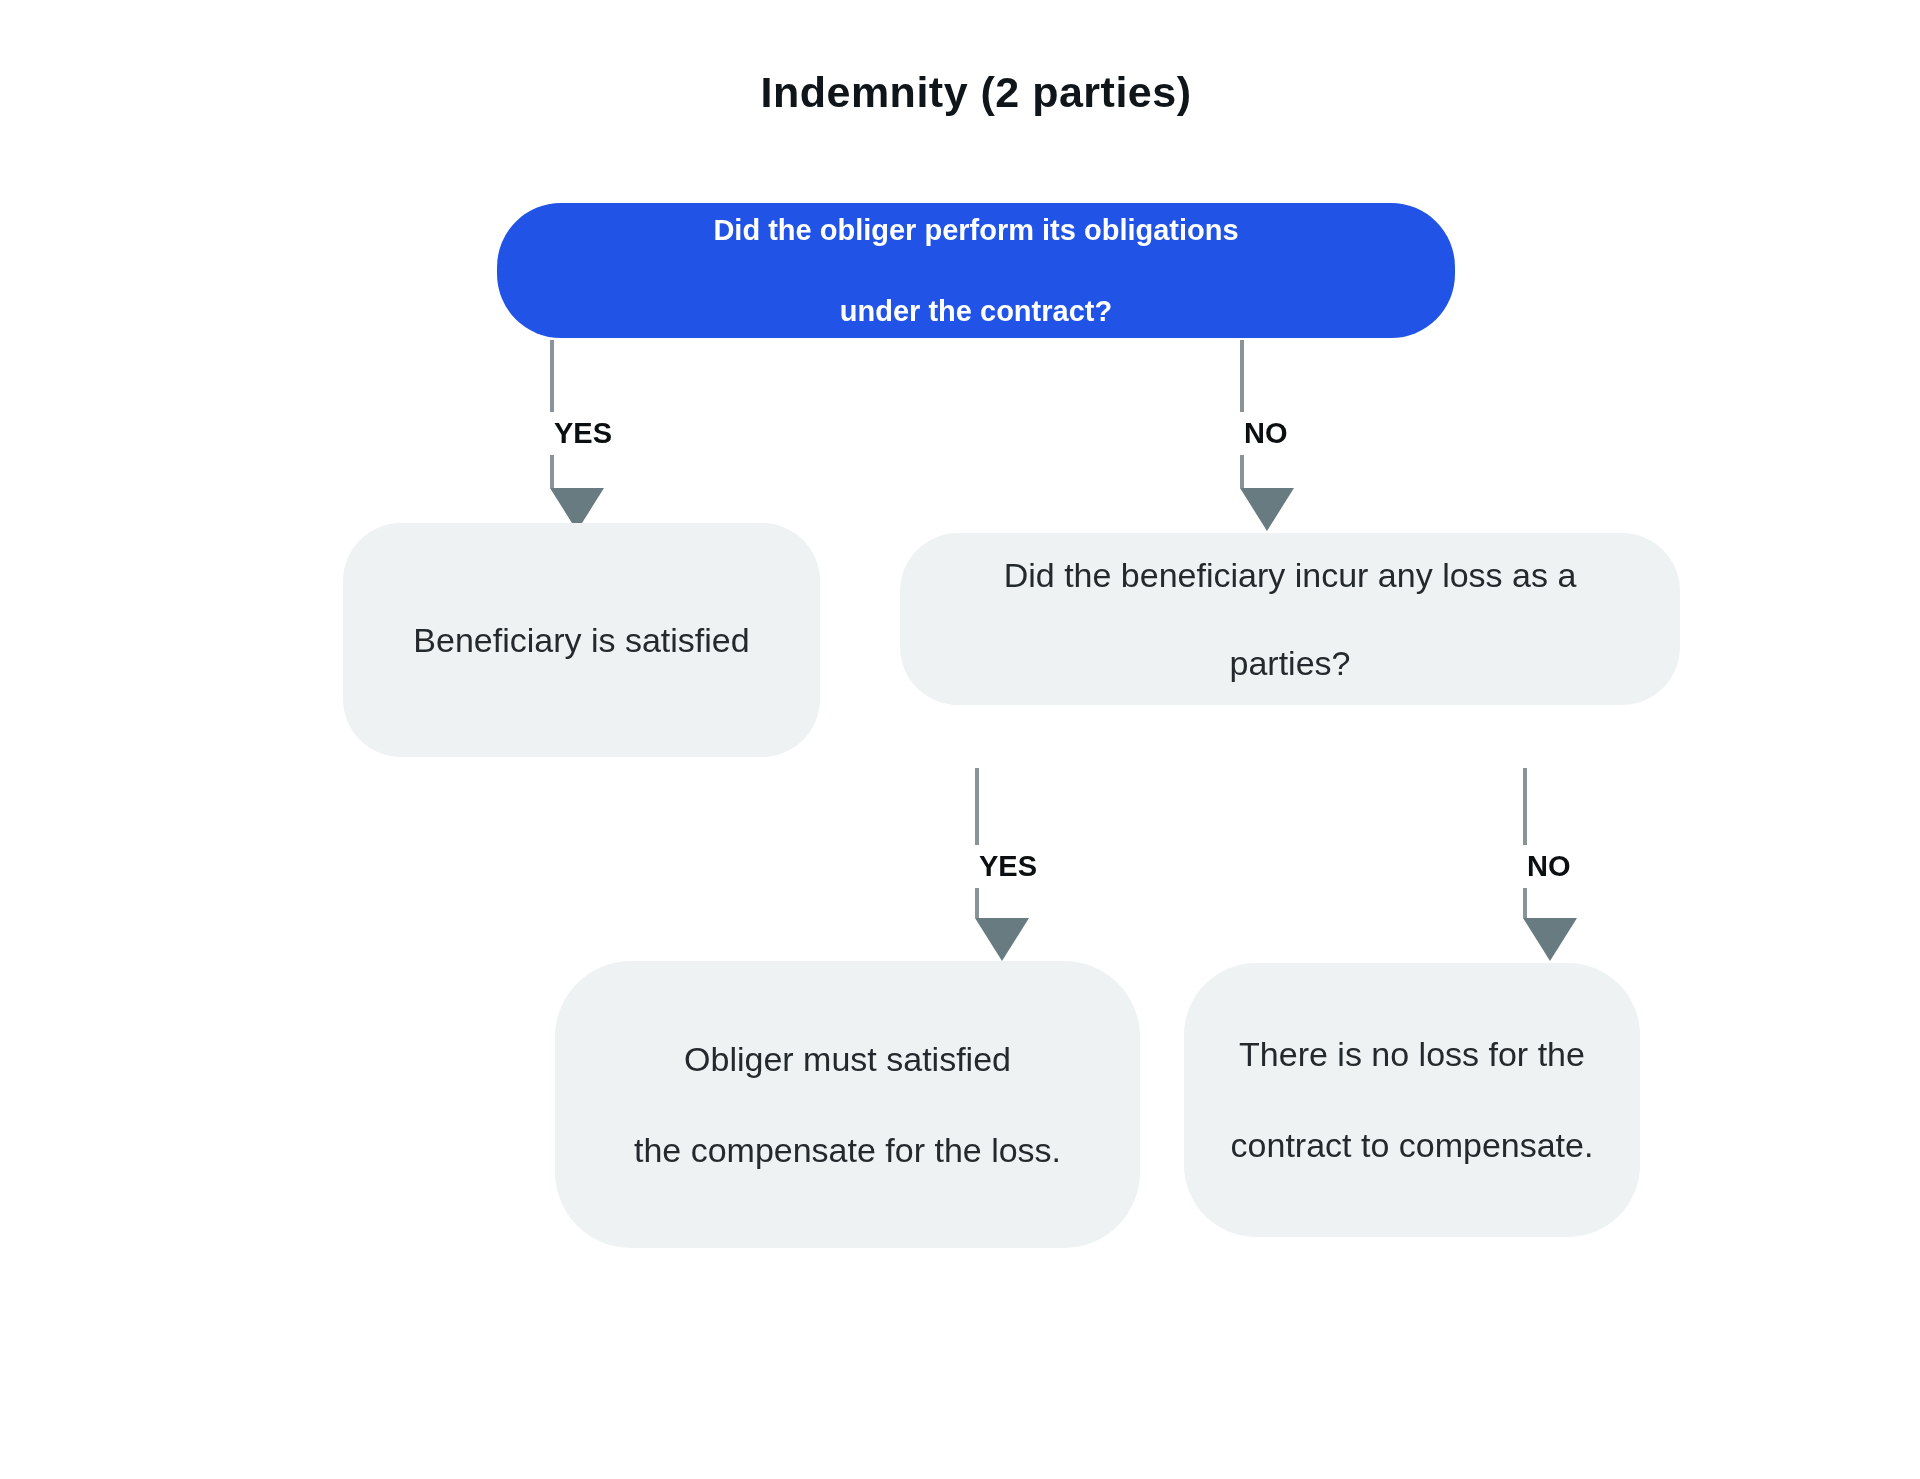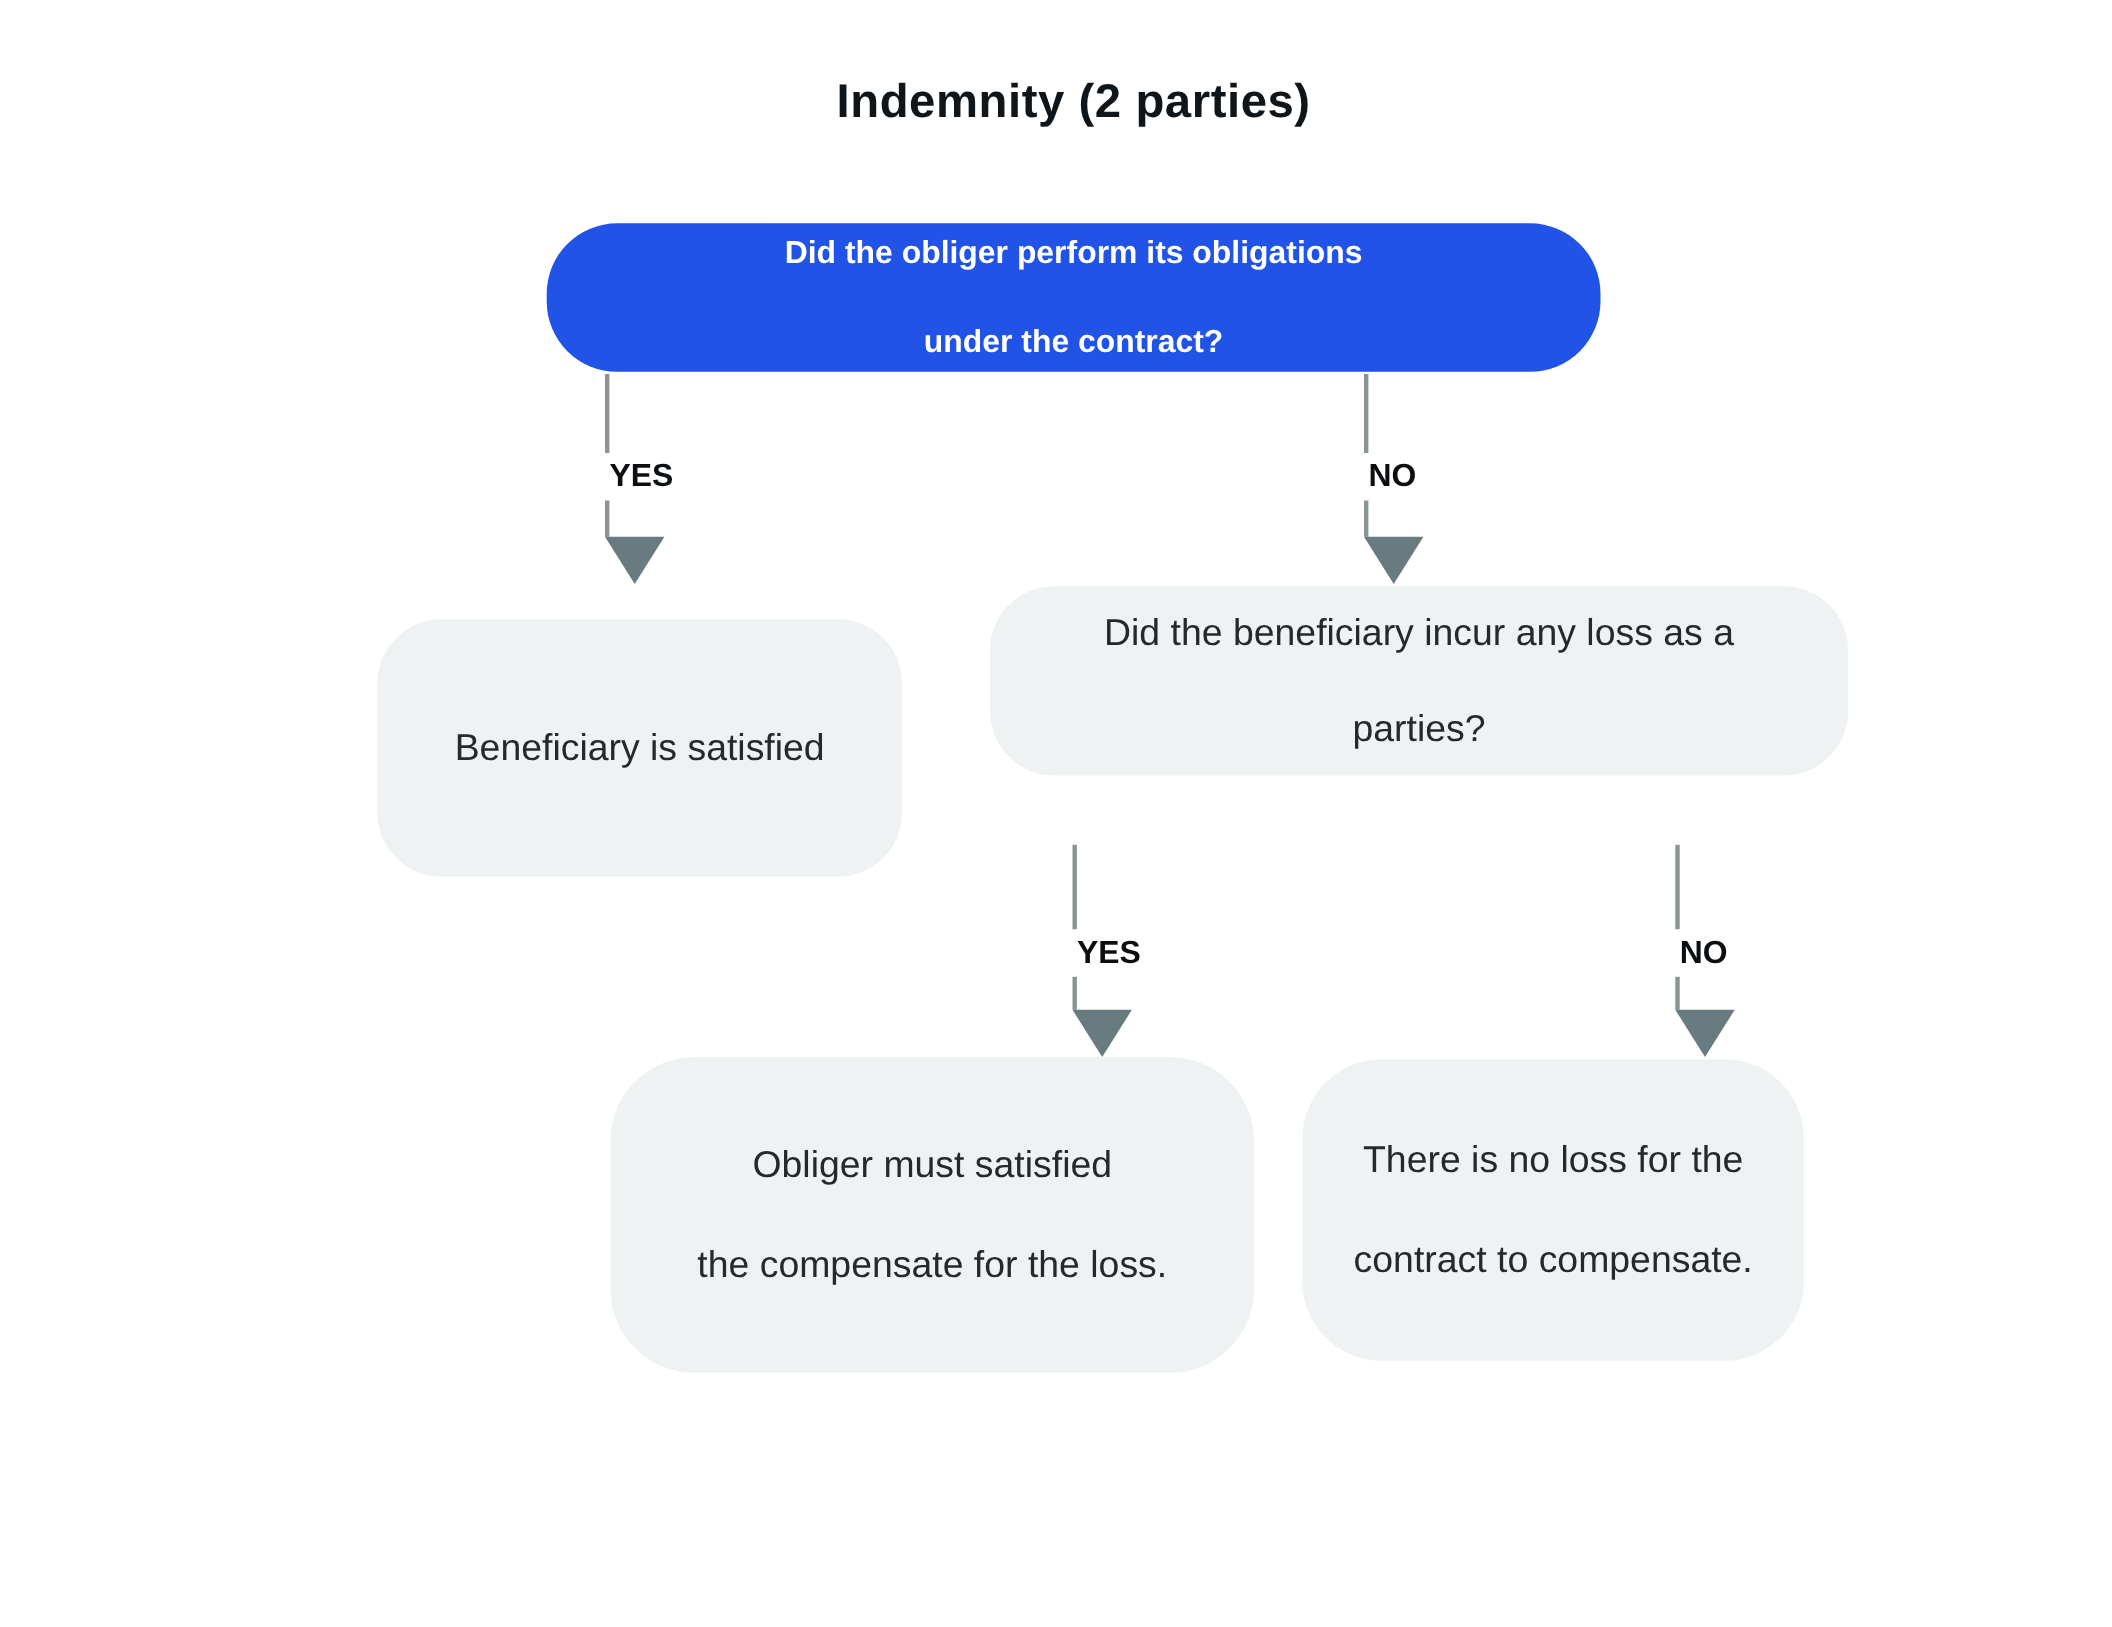--- a/index.html
+++ b/index.html
@@ -55,21 +55,21 @@
     line-height: 37px;
   }
   .node-gray {
     background: #eff2f2;
     color: #23292c;
     font-size: 34px;
     font-weight: 400;
   }
   .node-a {
     left: 343px;
-    top: 563px;
+    top: 523px;
     width: 477px;
     height: 234px;
     border-radius: 58px;
     line-height: 44px;
   }
   .node-b {
     left: 900px;
     top: 533px;
     width: 780px;
     height: 172px;

